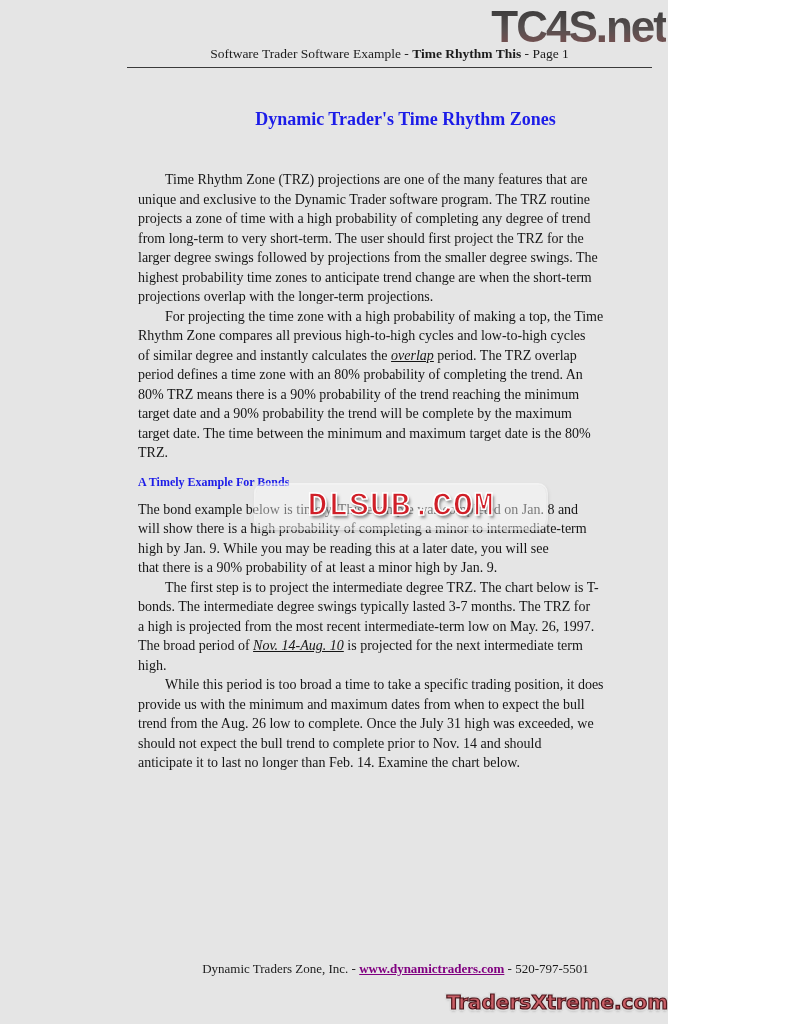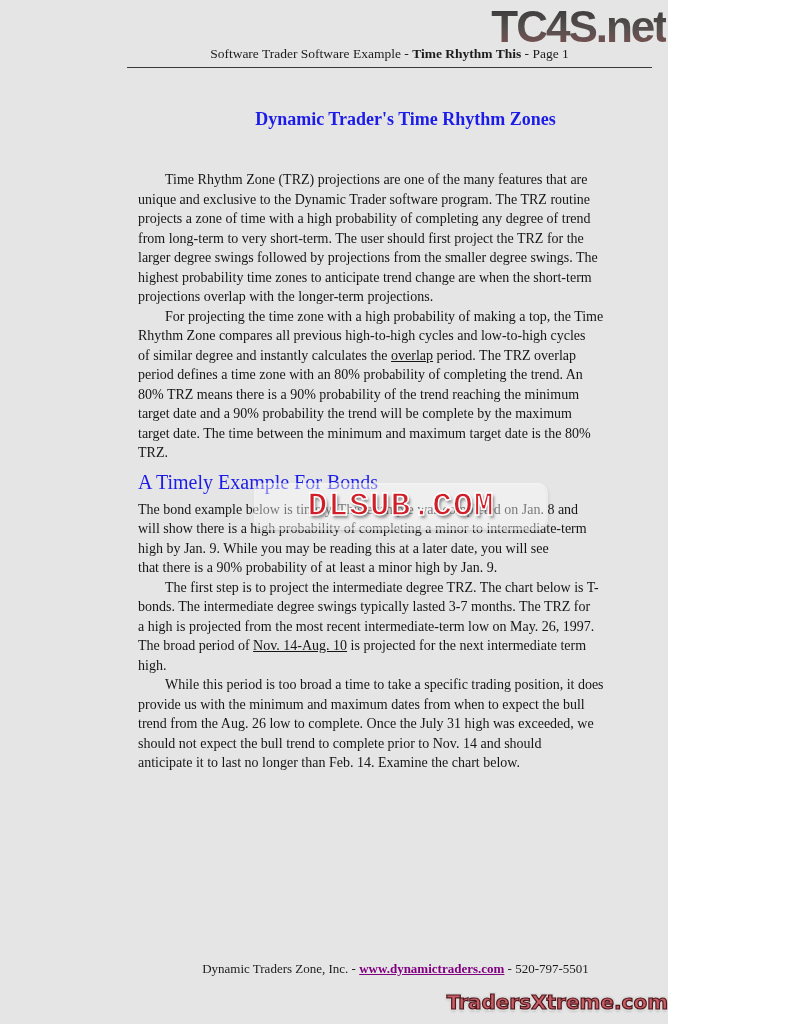--- a/index.html
+++ b/index.html
@@ -78,26 +78,26 @@
     width: 540px;
     font-size: 14px;
     line-height: 19.5px;
     margin-top: 18px;
   }
   .column p {
     margin: 0;
     white-space: pre-wrap;
   }
   .column p.indent { text-indent: 27px; }
-  .column .u { text-decoration: underline; }
+  .column .u { text-decoration: underline; font-style: italic; }
   .section-heading {
     margin: 11px 0 9px 0;
-    font-size: 20px;
+    font-size: 12px;
     line-height: 17px;
-    font-weight: normal;
+    font-weight: bold;
     color: var(--heading-blue, #1c1ce8);
   }
 
   
   .dlsub-watermark {
     position: absolute;
     left: 256px;
     top: 485px;
     width: 290px;
     height: 43px;

